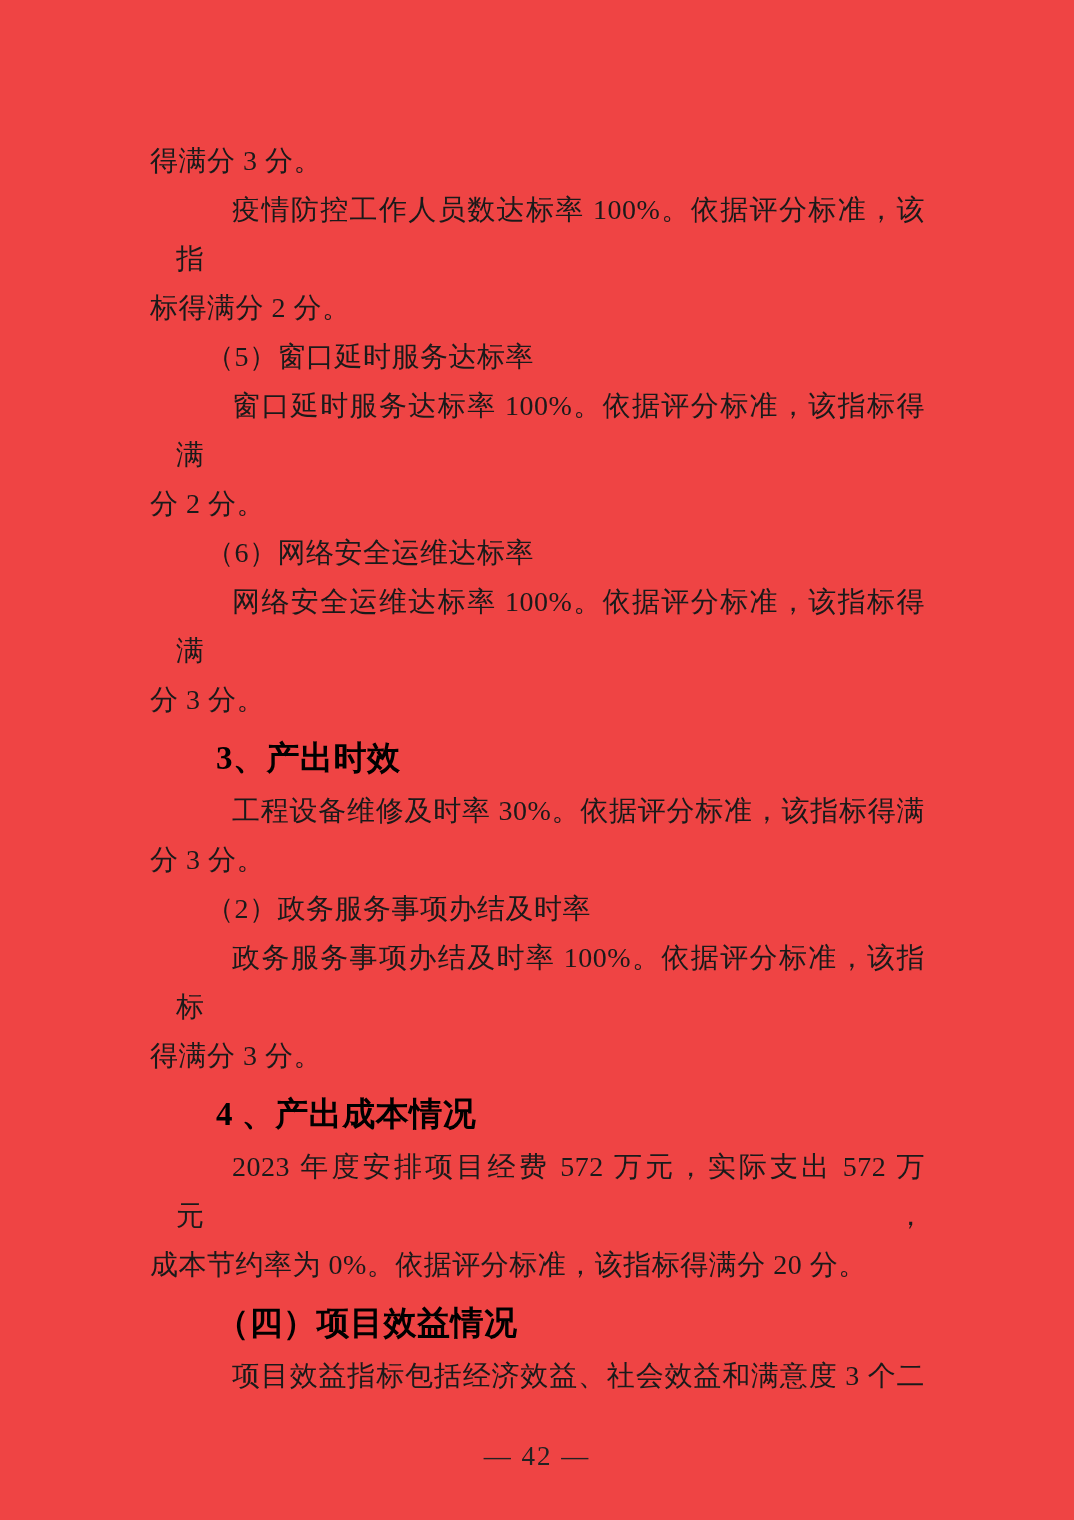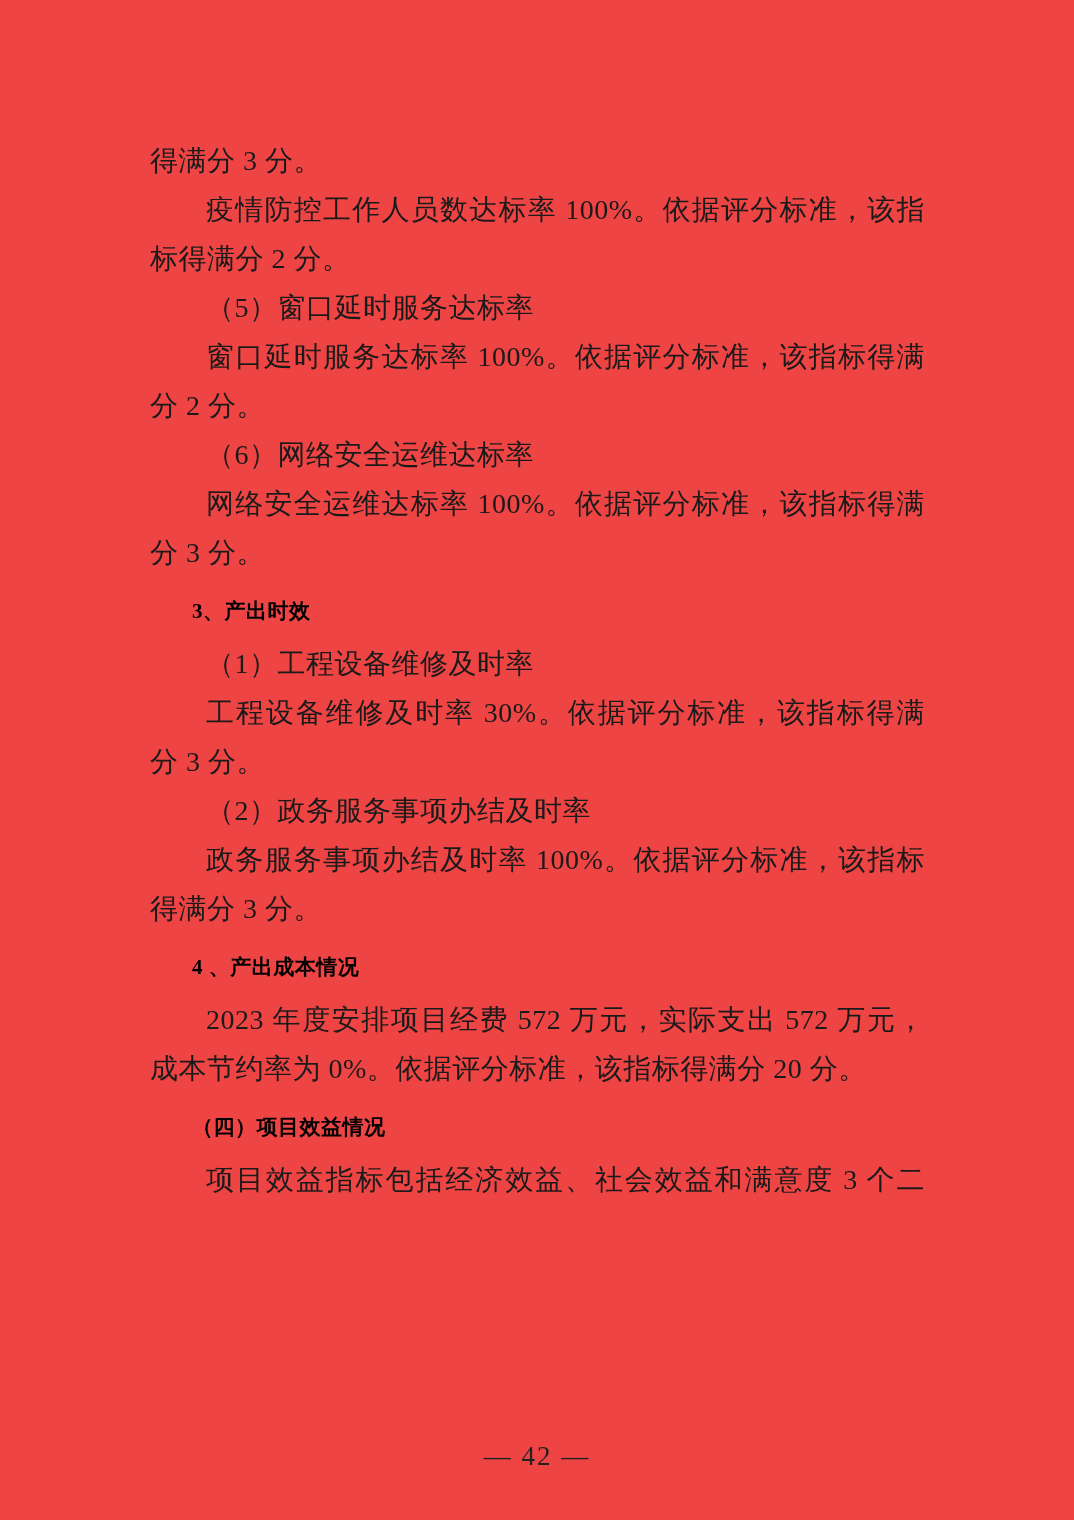--- a/index.html
+++ b/index.html
@@ -30,25 +30,26 @@
     white-space: nowrap;
     letter-spacing: 0.5px;
   }
   .line.indent {
     text-indent: 2em;
   }
   .line.fill {
     white-space: normal;
     text-align: justify;
     text-align-last: justify;
+    margin-left: 26px;
     -moz-text-align-last: justify;
   }
   .line.heading {
     font-weight: bold;
-    font-size: 21px;
+    font-size: 33px;
     margin-top: 10px;
     margin-bottom: 3px;
     color: #000000;
   }
   .page-footer {
     position: absolute;
     left: 0;
     top: 1432px;
     width: 1074px;
     text-align: center;
@@ -66,21 +67,20 @@
     <div class="line">得满分 3 分。</div>
     <div class="line indent fill">疫情防控工作人员数达标率 100%。依据评分标准，该指</div>
     <div class="line">标得满分 2 分。</div>
     <div class="line indent">（5）窗口延时服务达标率</div>
     <div class="line indent fill">窗口延时服务达标率 100%。依据评分标准，该指标得满</div>
     <div class="line">分 2 分。</div>
     <div class="line indent">（6）网络安全运维达标率</div>
     <div class="line indent fill">网络安全运维达标率 100%。依据评分标准，该指标得满</div>
     <div class="line">分 3 分。</div>
     <div class="line indent heading">3、产出时效</div>
-    <div class="line indent">（1）工程设备维修及时率</div>
     <div class="line indent fill">工程设备维修及时率 30%。依据评分标准，该指标得满</div>
     <div class="line">分 3 分。</div>
     <div class="line indent">（2）政务服务事项办结及时率</div>
     <div class="line indent fill">政务服务事项办结及时率 100%。依据评分标准，该指标</div>
     <div class="line">得满分 3 分。</div>
     <div class="line indent heading">4 、产出成本情况</div>
     <div class="line indent fill">2023 年度安排项目经费 572 万元，实际支出 572 万元，</div>
     <div class="line">成本节约率为 0%。依据评分标准，该指标得满分 20 分。</div>
     <div class="line indent heading">（四）项目效益情况</div>
     <div class="line indent fill">项目效益指标包括经济效益、社会效益和满意度 3 个二</div>

